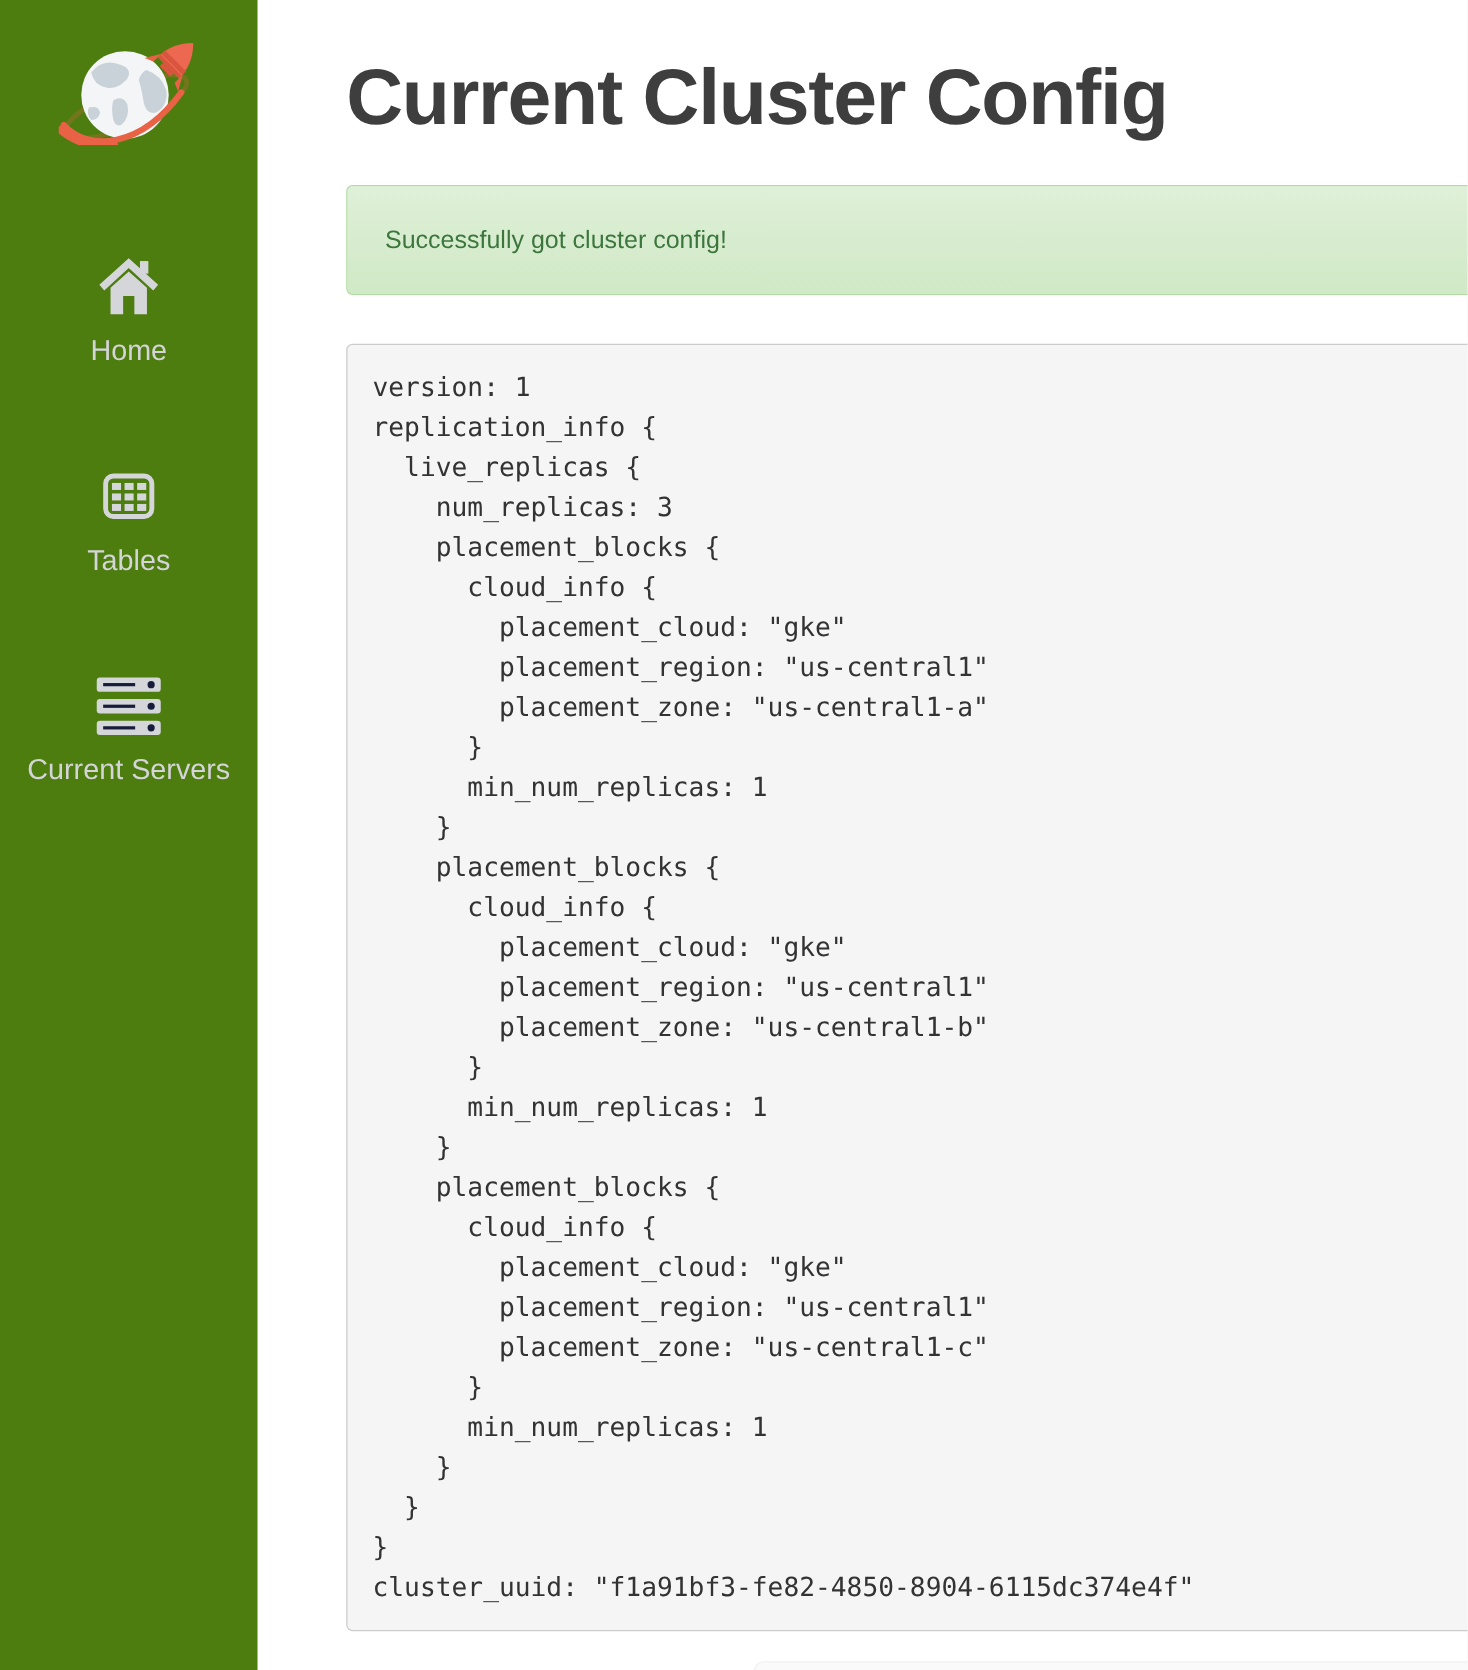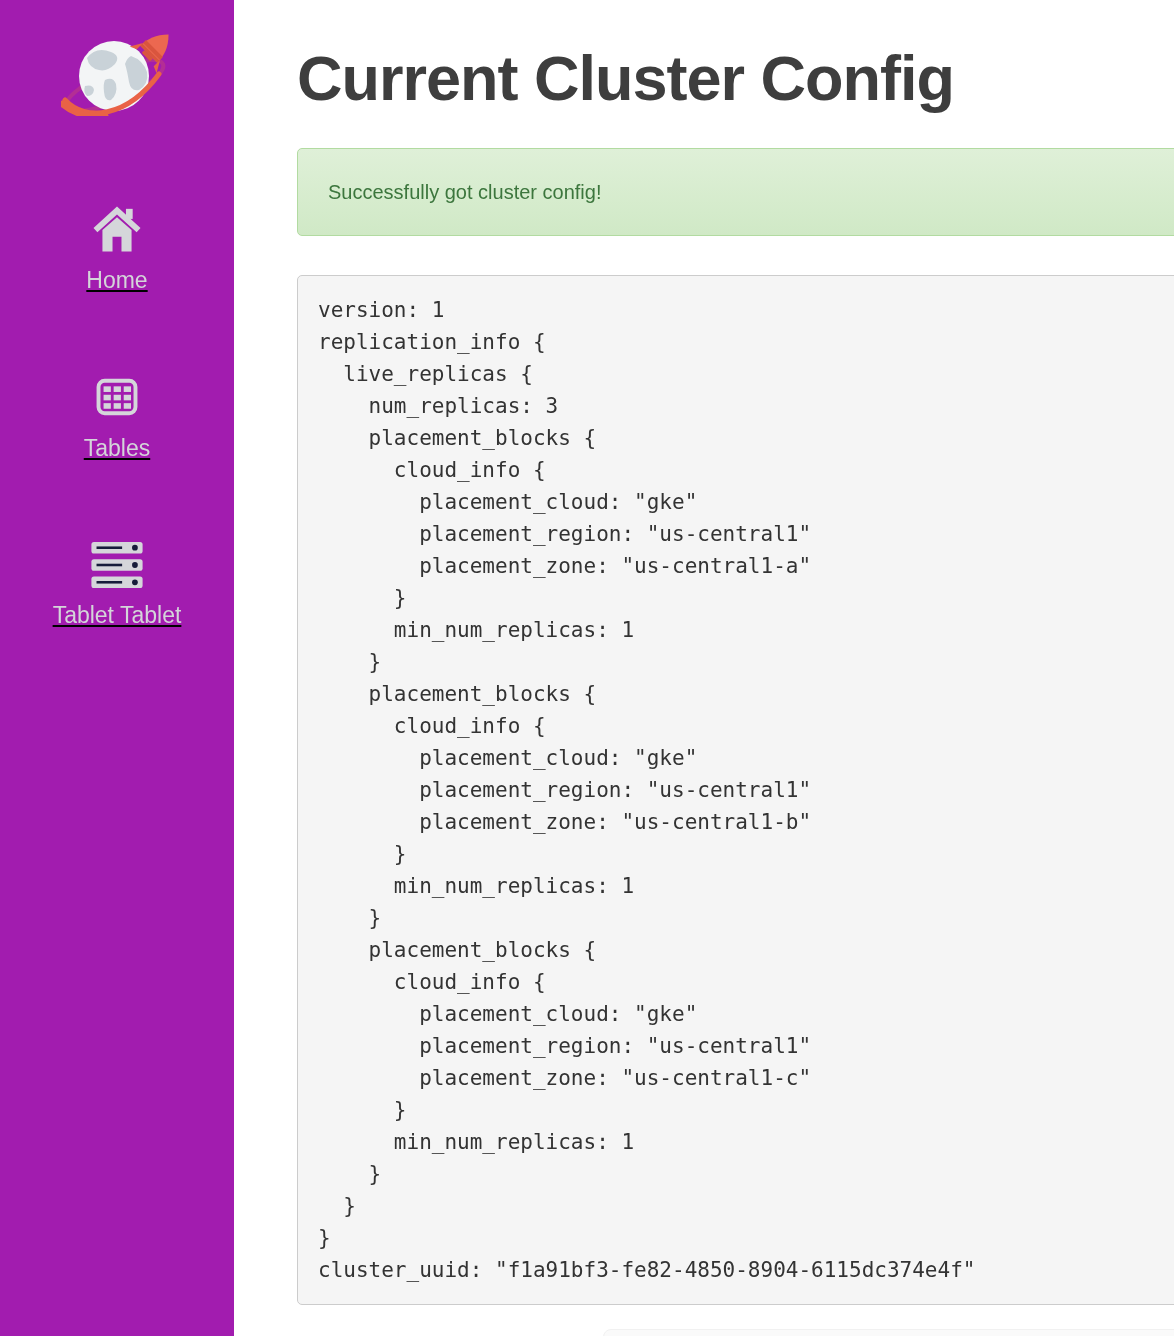--- a/index.html
+++ b/index.html
@@ -8,23 +8,22 @@
     width: 1174px; height: 1336px;
     overflow: hidden;
     position: relative;
     background: #ffffff;
     font-family: "Liberation Sans", sans-serif;
   }
 
   
   .sidebar {
     position: absolute; left: 0; top: 0; bottom: 0;
-    width: 234px;
-    background: #a21caf;
-    text-decoration: underline;
+    width: 206px;
+    background: #4d7c0f;
   }
   .logo {
     width: 112px; height: 86px;
     margin: 30px auto 0 auto;
     display: block;
     cursor: pointer;
   }
   .nav { margin-top: 85px; }
   .nav-item {
     display: flex; flex-direction: column; align-items: center;
@@ -36,21 +35,21 @@
   .nav-item .label {
     font-size: 23px;
     color: #d4d5d9;
     line-height: 1.15;
     white-space: nowrap;
   }
 
   
   .main {
     position: absolute; left: 234px; top: 0; right: 0; bottom: 0;
-    padding: 44px 0 0 63px;
+    padding: 44px 0 0 43px;
   }
   .page-title {
     font-size: 63px;
     font-weight: 700;
     letter-spacing: -1px;
     color: #3e3e3e;
     margin: 0 0 35px 0;
     line-height: 1.1;
     white-space: nowrap;
   }
@@ -163,21 +162,21 @@
         </g>
         <g fill="#171c3a">
           <rect x="18" y="13" width="40" height="4"></rect>
             <circle cx="78" cy="15" r="4.5"></circle>
           <rect x="18" y="40" width="40" height="4"></rect>
             <circle cx="78" cy="42" r="4.5"></circle>
           <rect x="18" y="67" width="40" height="4"></rect>
             <circle cx="78" cy="69" r="4.5"></circle>
         </g>
       </svg>
-      <span class="label">Tablet Tablet</span>
+      <span class="label">Current Servers</span>
     </a>
 
 
   </nav>
 </aside>
 
 <main class="main">
   <h1 class="page-title">Current Cluster Config</h1>
 
   <div class="alert-success">Successfully got cluster config!</div>

